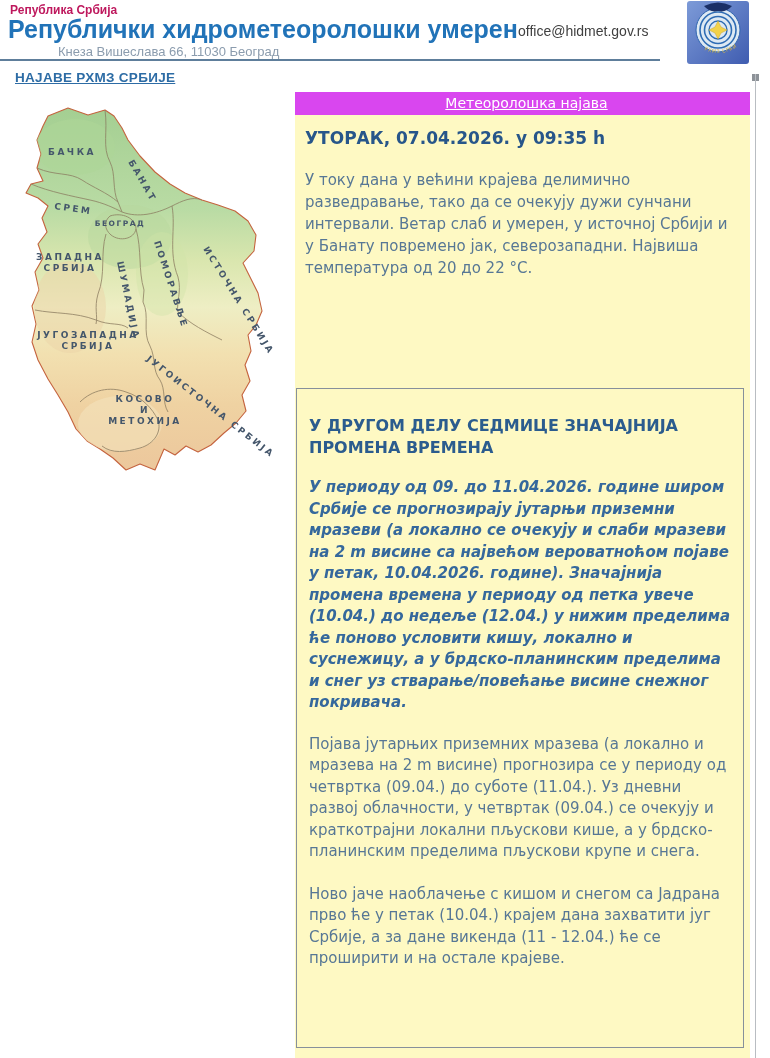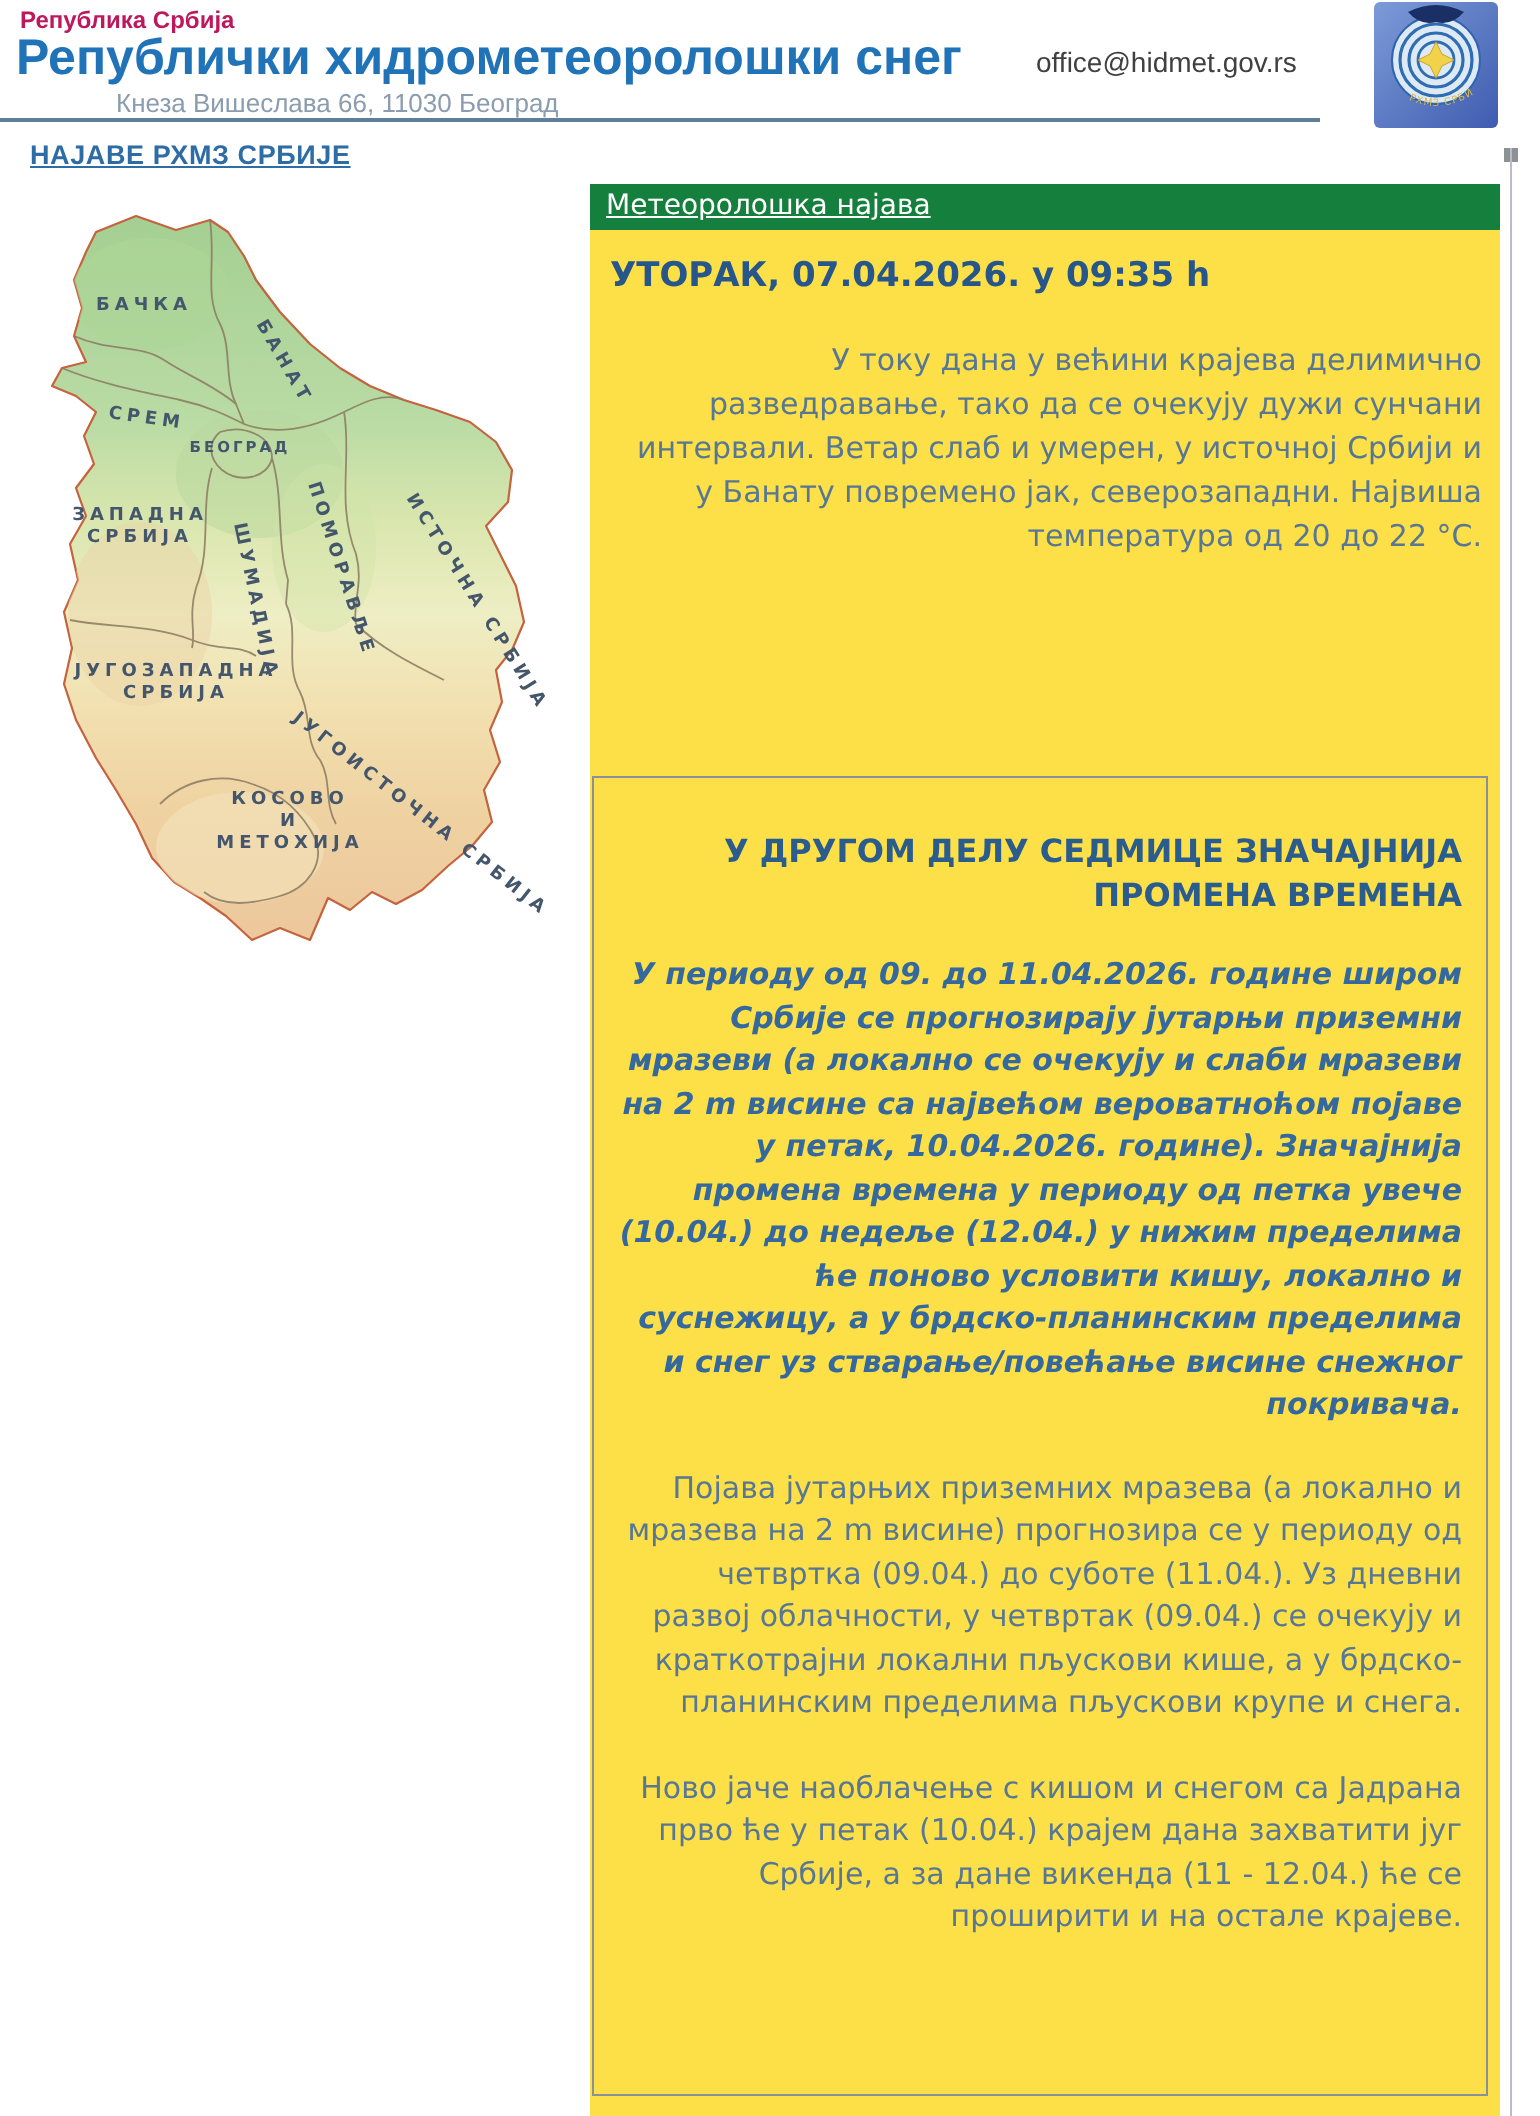--- a/index.html
+++ b/index.html
@@ -14,43 +14,43 @@
   .hdr-addr{left:10px;top:44px;font:13px "Liberation Sans",sans-serif;color:#8b9cae;margin-left:48px;}
   .hdr-email{left:518px;top:23px;font:14px "Liberation Sans",sans-serif;color:#404040;text-decoration:none;cursor:pointer;text-align:center;}
   .hdr-rule{left:0;top:59px;width:660px;height:2px;background:#5e7e9b;}
   .logo{left:687px;top:1px;width:62px;height:63px;cursor:pointer;}
   
   .nav-title{left:15px;top:70px;font:bold 13.5px "Liberation Sans",sans-serif;color:#2d6ca5;letter-spacing:.3px;cursor:pointer;text-decoration:underline;}
   
   .map{left:10px;top:102px;cursor:pointer;}
   
   .panel{left:295px;top:92px;width:455px;height:966px;}
-  .bar{height:23px;background:#15803d;color:#ffffff;font:14px/23px "DejaVu Sans",sans-serif;padding-left:8px;}
+  .bar{height:23px;background:#d946ef;color:#ffffff;font:14px/23px "DejaVu Sans",sans-serif;padding-left:8px;text-align:center;}
   .bar a{color:#ffffff;text-decoration:underline;cursor:pointer;}
-  .panel-body{position:absolute;top:23px;left:0;right:0;bottom:0;background:#fde047;text-align:right;}
+  .panel-body{position:absolute;top:23px;left:0;right:0;bottom:0;background:#fef9c3;}
   .date-h{left:10px;top:13px;font:bold 17px "DejaVu Sans",sans-serif;color:#27568a;white-space:nowrap;}
   .intro{left:10px;top:54px;width:436px;font:15px/22px "DejaVu Sans",sans-serif;color:#577795;}
   .intro p{margin:0;}
   .wbox{left:1px;right:6px;top:273px;bottom:10px;border:1px solid #87909b;padding:26px 12px 0 12px;overflow:hidden;}
   .wbox-h{font:bold 16px/22px "DejaVu Sans",sans-serif;color:#2b5c8e;margin:0 0 18px 0;}
   .wbox-lead{font:bold italic 15px/21.5px "DejaVu Sans",sans-serif;color:#35689c;margin:0 0 20px 0;}
   .wpara{font:15px/21.5px "DejaVu Sans",sans-serif;color:#577795;margin:0 0 21px 0;}
   
   .scroll-edge{left:755px;top:74px;width:1px;bottom:0;background:#b9bdc2;}
   .scroll-cap{left:752px;top:74px;width:7px;height:7px;background:#8d9298;}
   
   svg text{font-family:"DejaVu Sans",sans-serif;}
   .rlabel{font-size:9px;font-weight:bold;letter-spacing:2.5px;fill:#44566b;}
   .rlabel-sm{font-size:7.5px;font-weight:bold;letter-spacing:1.5px;fill:#44566b;}
 </style>
 </head>
 <body>
 
 <div class="abs hdr-country">Република Србија</div>
-<div class="abs hdr-title">Републички хидрометеоролошки снег</div>
+<div class="abs hdr-title">Републички хидрометеоролошки умерен</div>
 <div class="abs hdr-addr">Кнеза Вишеслава 66, 11030 Београд</div>
 <a class="abs hdr-email">office@hidmet.gov.rs</a>
 <div class="abs hdr-rule"></div>
 
 <div class="abs logo">
   <svg width="62" height="63" viewBox="0 0 62 63">
     <defs>
       <linearGradient id="lg" x1="0" y1="0" x2="1" y2="1">
         <stop offset="0" stop-color="#7d9bd8"></stop>
           <stop offset="1" stop-color="#3f5cb0"></stop>

